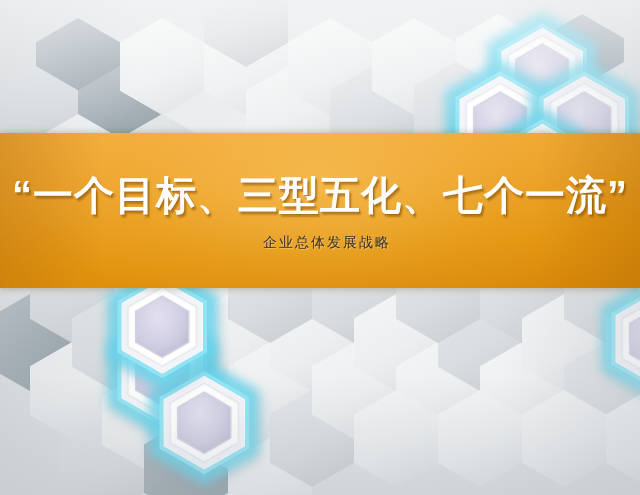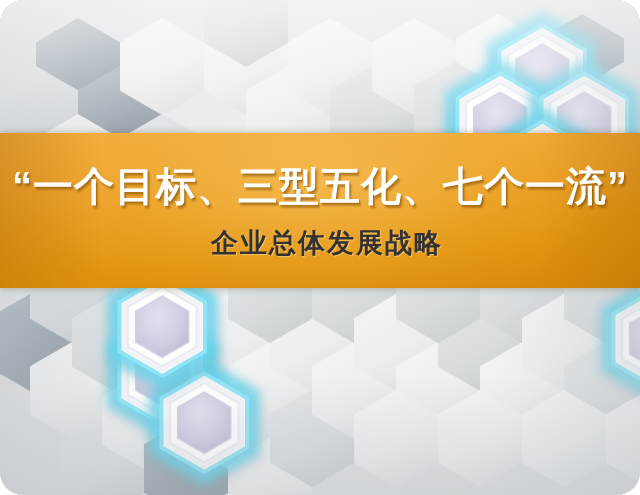--- a/index.html
+++ b/index.html
@@ -8,21 +8,20 @@
     padding: 0;
     background: #ffffff;
   }
   #slide {
     position: relative;
     width: 640px;
     height: 495px;
     overflow: hidden;
     font-family: "Liberation Sans", "DejaVu Sans", sans-serif;
     background: #e7e9ea;
-    border-radius: 23px;
   }
 
   
   .bg-base {
     position: absolute;
     inset: 0;
     background:
       radial-gradient(ellipse 70% 60% at 48% 46%, #f2f3f4 0%, #e9ebec 45%, #dcdfe1 100%);
   }
   .bg-vignette {
@@ -89,22 +88,22 @@
     letter-spacing: 1px;
     white-space: nowrap;
     text-shadow:
       2px 3px 2px rgba(120,72,0,0.45),
       1px 1px 0 rgba(150,92,8,0.35);
     padding-top: 4px;
   }
   .subtitle {
     margin: 16px 0 0 14px;
     color: #333132;
-    font-size: 27px;
-    font-weight: bold;
+    font-size: 14px;
+    font-weight: normal;
     letter-spacing: 2px;
     white-space: nowrap;
     text-shadow: 1px 1px 1px rgba(255,228,160,0.55);
   }
 </style>
 </head>
 <body>
 
 <div id="slide">
 

